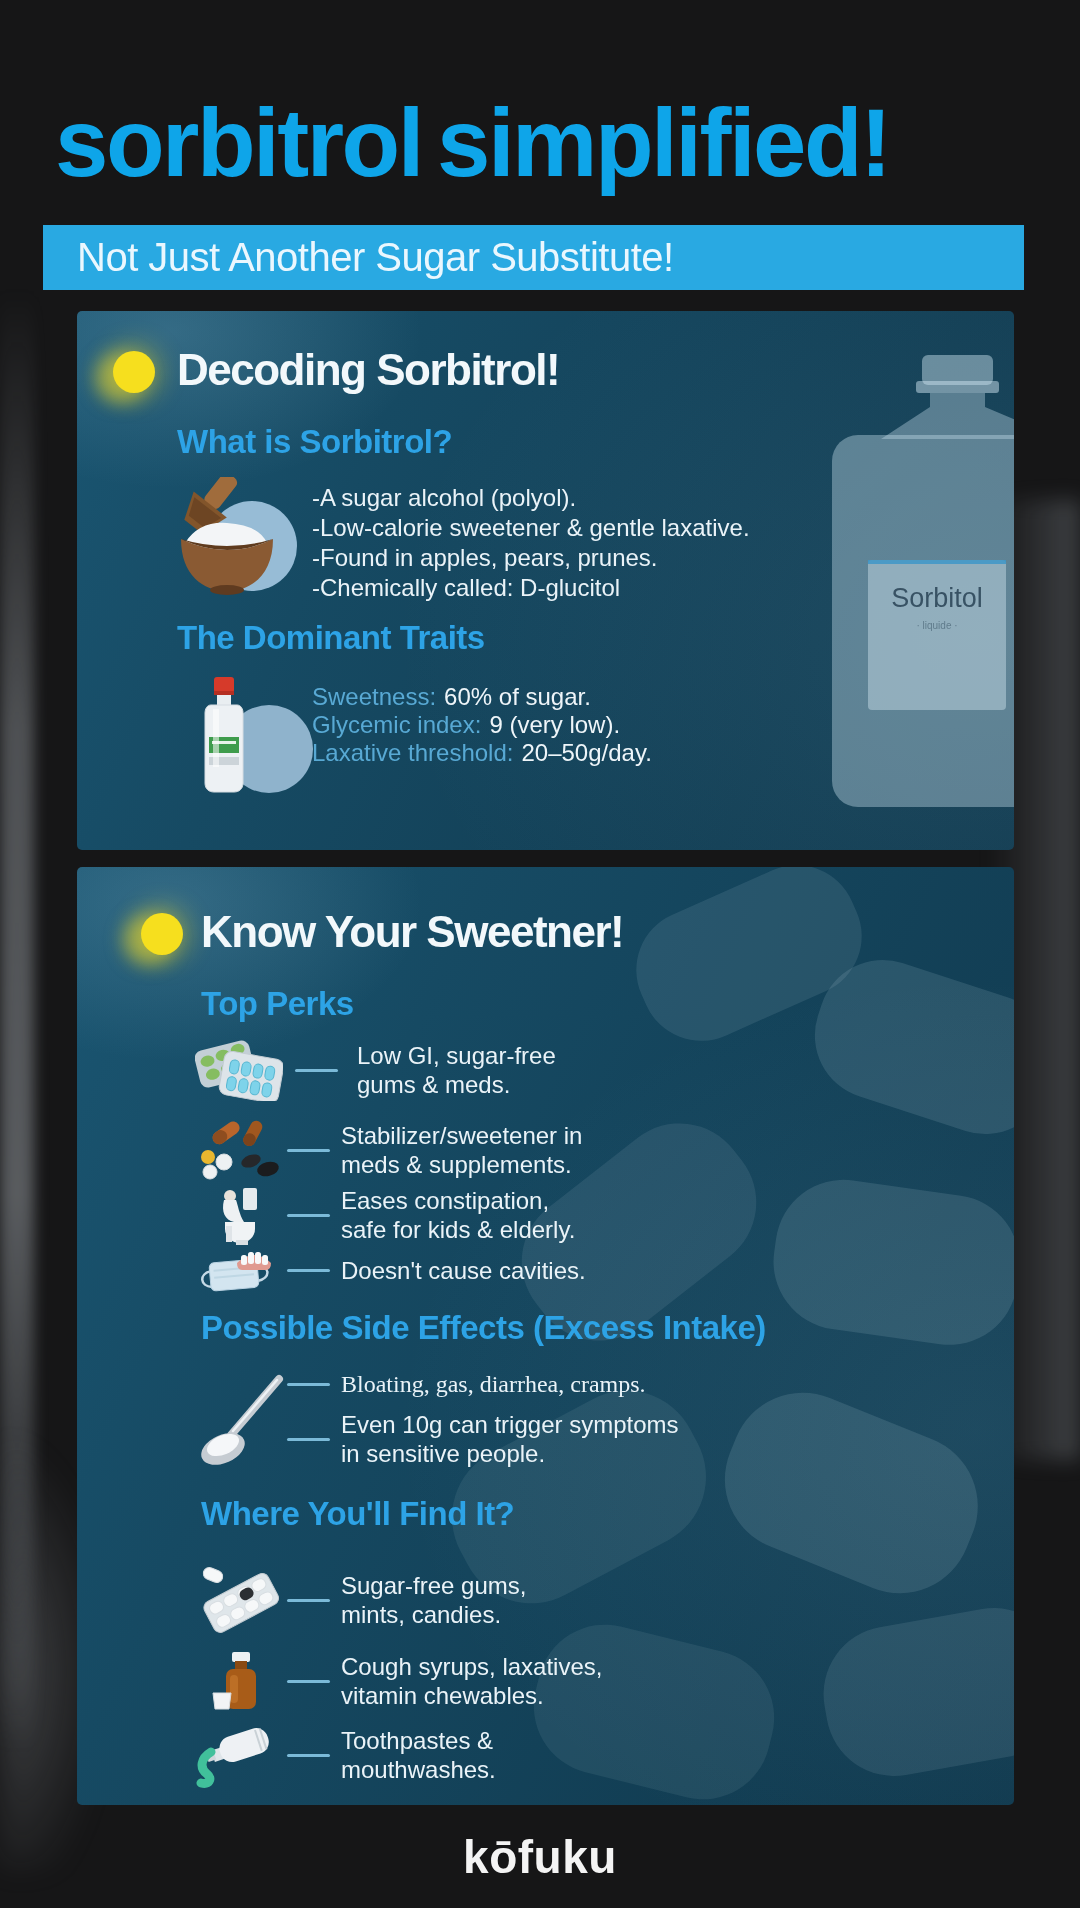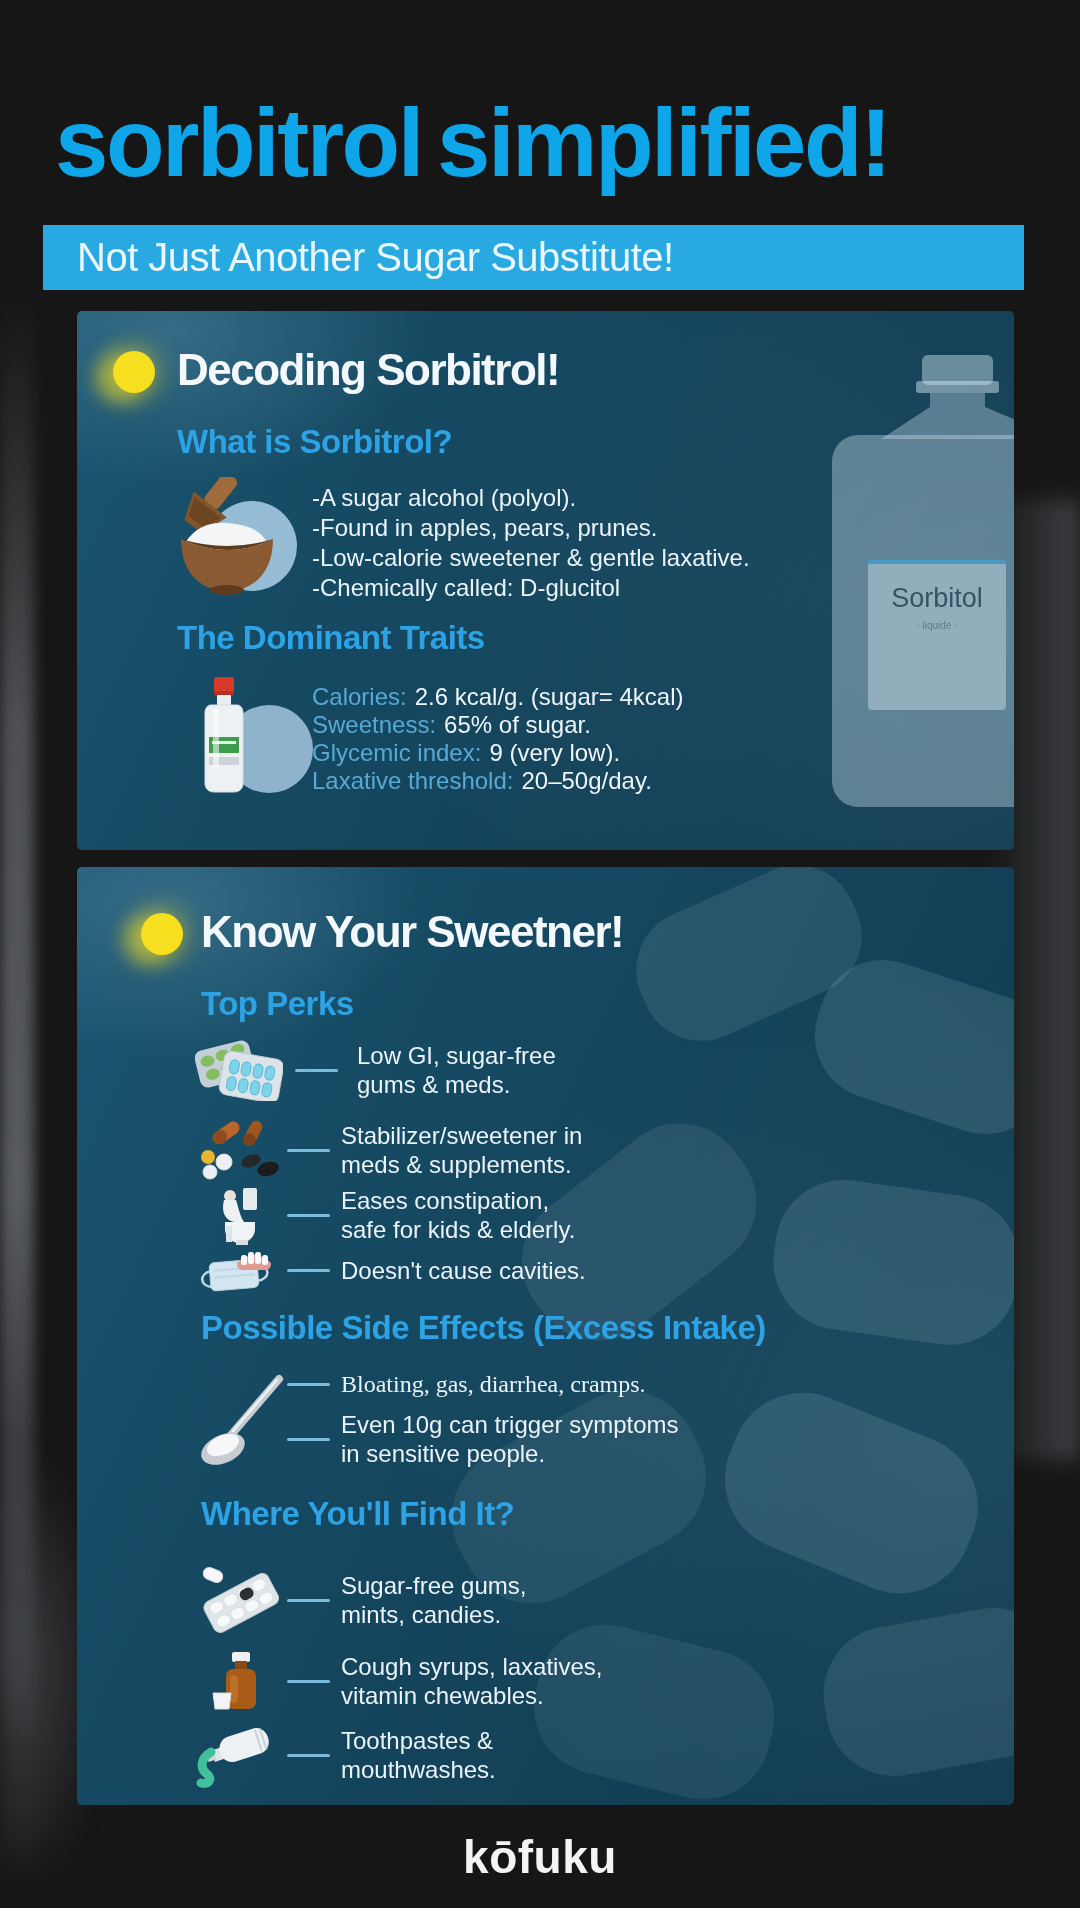--- a/index.html
+++ b/index.html
@@ -94,40 +94,39 @@
         <path d="M16,26 L58,26 L48,54 L26,54 Z" fill="#82552b"></path>
         <path d="M20,30 L54,30 L47,48 L27,48 Z" fill="#6d4523"></path>
       </g>
       <path d="M14,66 Q28,44 56,46 Q88,48 96,66 Q70,80 40,77 Q22,74 14,66 Z" fill="#f3f5f7"></path>
       <path d="M10,62 C10,98 32,114 56,114 C80,114 102,98 102,62 Q56,84 10,62 Z" fill="#8a5a33"></path>
       <path d="M10,62 Q56,84 102,62 Q56,76 10,62 Z" fill="#5f3b1e"></path>
       <ellipse cx="56" cy="113" rx="17" ry="5" fill="#5f3b20"></ellipse>
     </svg>
     <div class="bullets">
       <div>-A sugar alcohol (polyol).</div>
+      <div>-Low-calorie sweetener &amp; gentle laxative.</div>
       <div>-Found in apples, pears, prunes.</div>
-      <div>-Low-calorie sweetener &amp; gentle laxative.</div>
       <div>-Chemically called: D-glucitol</div>
     </div>
 
     <h3 class="h3-traits">The Dominant Traits</h3>
     <div class="circle circ-bottle"></div>
     <svg class="bottle-icon" viewBox="0 0 50 120">
       <rect x="15" y="2" width="20" height="16" rx="3" fill="#d63a2a"></rect>
       <rect x="15" y="16" width="20" height="4" fill="#b52f22"></rect>
       <rect x="18" y="20" width="14" height="10" fill="#e9eef1"></rect>
       <path d="M12,30 h26 c4,0 6,4 6,8 v70 c0,6 -4,9 -9,9 h-20 c-5,0 -9,-3 -9,-9 v-70 c0,-4 2,-8 6,-8 z" fill="#edf1f4" stroke="#d6dde2"></path>
       <rect x="10" y="62" width="30" height="16" fill="#3e9c4c"></rect>
       <rect x="13" y="66" width="24" height="3" fill="#e6f2e8"></rect>
       <rect x="10" y="82" width="30" height="8" fill="#ccd4d9"></rect>
       <rect x="14" y="34" width="6" height="58" fill="#ffffff" opacity="0.55"></rect>
     </svg>
     <div class="traits">
-      <div><span class="t-label">Calories:</span><span class="t-value">2.6 kcal/g. (sugar= 4kcal)</span></div>
-      <div><span class="t-label">Sweetness:</span><span class="t-value">65% of sugar.</span></div>
+      <div><span class="t-label">Sweetness:</span><span class="t-value">60% of sugar.</span></div>
       <div><span class="t-label">Glycemic index:</span><span class="t-value">9 (very low).</span></div>
       <div><span class="t-label">Laxative threshold:</span><span class="t-value">20–50g/day.</span></div>
     </div>
   </section>
 
   <section class="card card2">
     <svg class="gum-bg" viewBox="0 0 620 938">
       <g fill="#d9edf7">
         <rect x="240" y="20" width="230" height="132" rx="60" opacity="0.10" transform="rotate(-24 355 86)"></rect>
         <rect x="420" y="110" width="240" height="140" rx="64" opacity="0.12" transform="rotate(18 540 180)"></rect>

